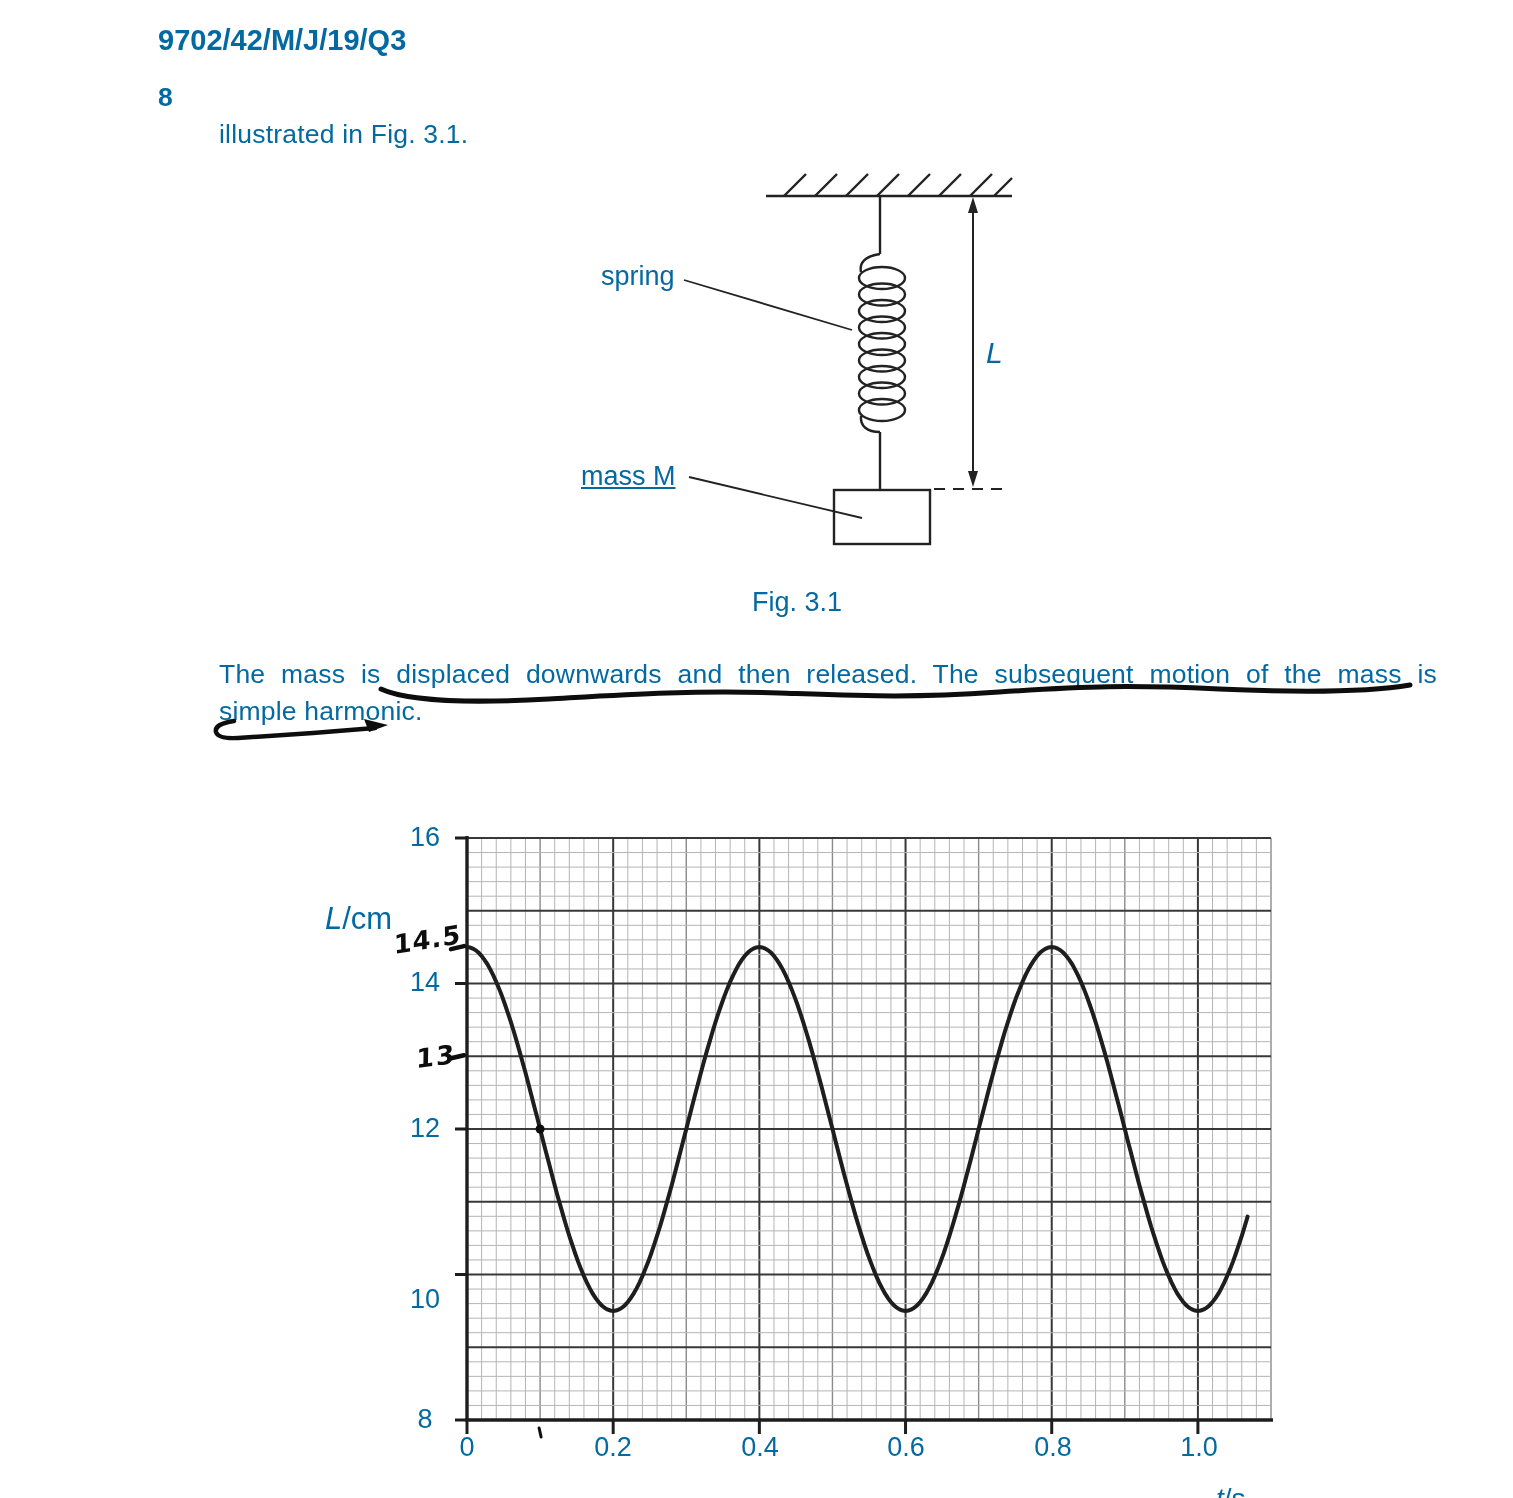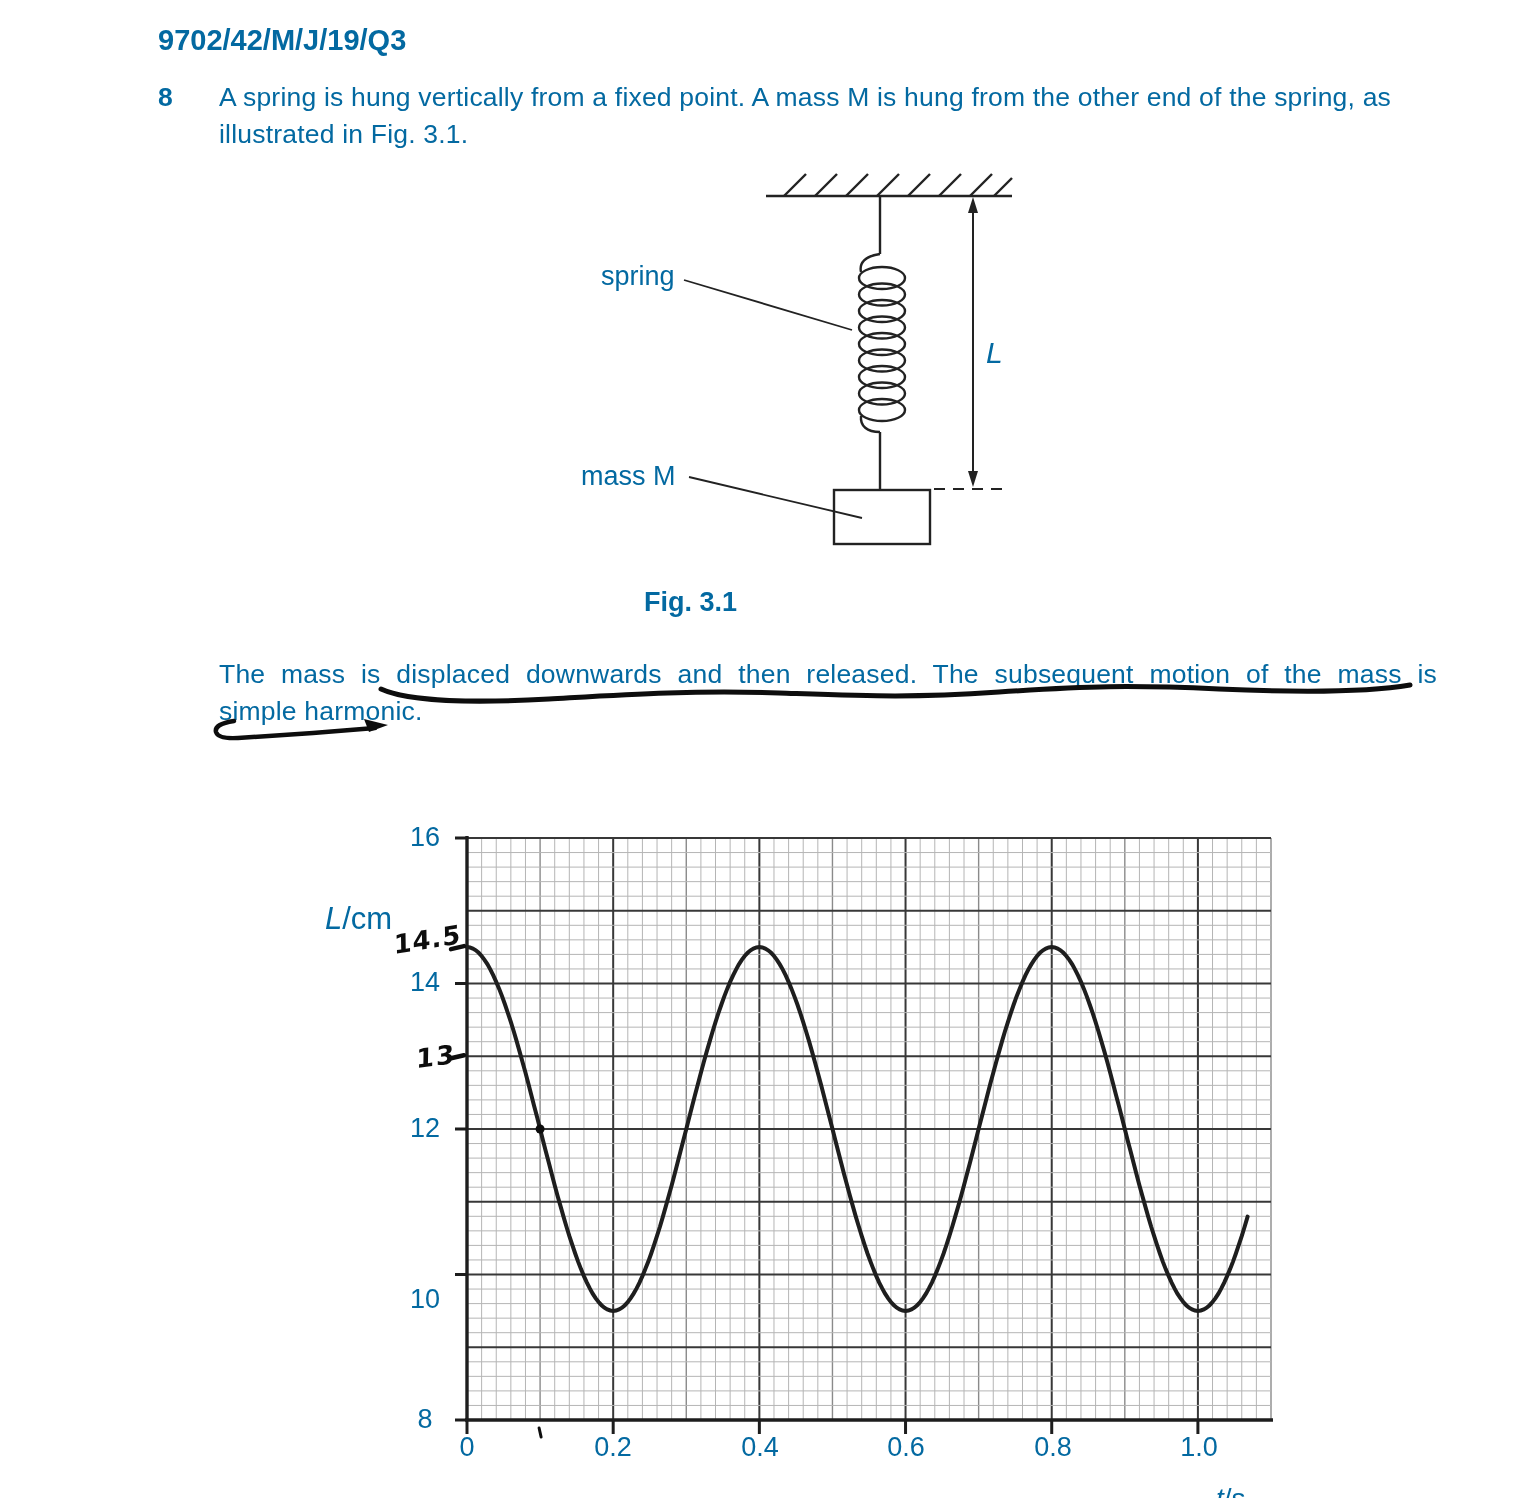--- a/index.html
+++ b/index.html
@@ -5,46 +5,45 @@
   html,body{margin:0;padding:0;background:#ffffff;}
   #page{position:relative;width:1513px;height:1498px;background:#ffffff;overflow:hidden;
         font-family:"Liberation Sans","DejaVu Sans",sans-serif;color:#0369a1;margin-left:44px;}
   .abs{position:absolute;}
   .nowrap{white-space:nowrap;}
   .body-text{font-size:26.5px;line-height:37px;letter-spacing:0.2px;}
   #page-code{left:114px;top:24px;font-size:29px;font-weight:bold;}
   #q-num{left:114px;top:79px;font-weight:bold;}
   #q-line1{left:175px;top:79px;}
   #q-line2{left:175px;top:116px;}
-  #fig1-caption{left:600px;top:587px;width:306px;text-align:left;font-weight:bold;font-size:27px;}
+  #fig1-caption{left:600px;top:587px;width:306px;text-align:center;font-weight:normal;font-size:27px;}
   #diagram-svg{left:500px;top:160px;}
   .diagram-label{font-size:27px;}
   #spring-label{left:557px;top:261px;}
-  #mass-label{left:537px;top:461px;}
+  #mass-label{left:537px;top:461px;text-decoration:underline;}
   #length-label{left:942px;top:336px;font-size:30px;font-style:italic;}
   #para-line1{left:175px;top:656px;width:1218px;text-align:justify;text-align-last:justify;}
   #para-line2{left:175px;top:693px;}
   #lead-line{left:175px;top:756px;}
   .ital{font-style:italic;}
   #plot-svg{left:330px;top:820px;}
   #annot-svg{left:0;top:0;pointer-events:none;}
   .ytick{width:58px;text-align:center;font-size:27px;}
   .xtick{width:80px;text-align:center;font-size:27px;}
   #ylab{left:281px;top:901px;font-size:31px;}
   #xlab{left:1172px;top:1483px;font-size:28px;}
 </style>
 </head>
 <body>
 
 <div id="page">
 
   <div class="abs" id="page-code">9702/42/M/J/19/Q3</div>
 
   <div class="abs body-text" id="q-num">8</div>
-  <div class="abs body-text nowrap" id="q-line1">A spring is hung vertically from a fixed point. A mass M is hung from the other end of the spring, as</div>
   <div class="abs body-text nowrap" id="q-line2">illustrated in Fig. 3.1.</div>
 
   <svg class="abs" id="diagram-svg" width="480" height="400" viewBox="0 0 480 400">
     <g stroke="#222" stroke-width="2.4" fill="none">
 
       <g>
         <line x1="222" y1="36" x2="468" y2="36"></line>
         <line x1="240" y1="36" x2="262" y2="14"></line>
         <line x1="271" y1="36" x2="293" y2="14"></line>
         <line x1="302" y1="36" x2="324" y2="14"></line>

